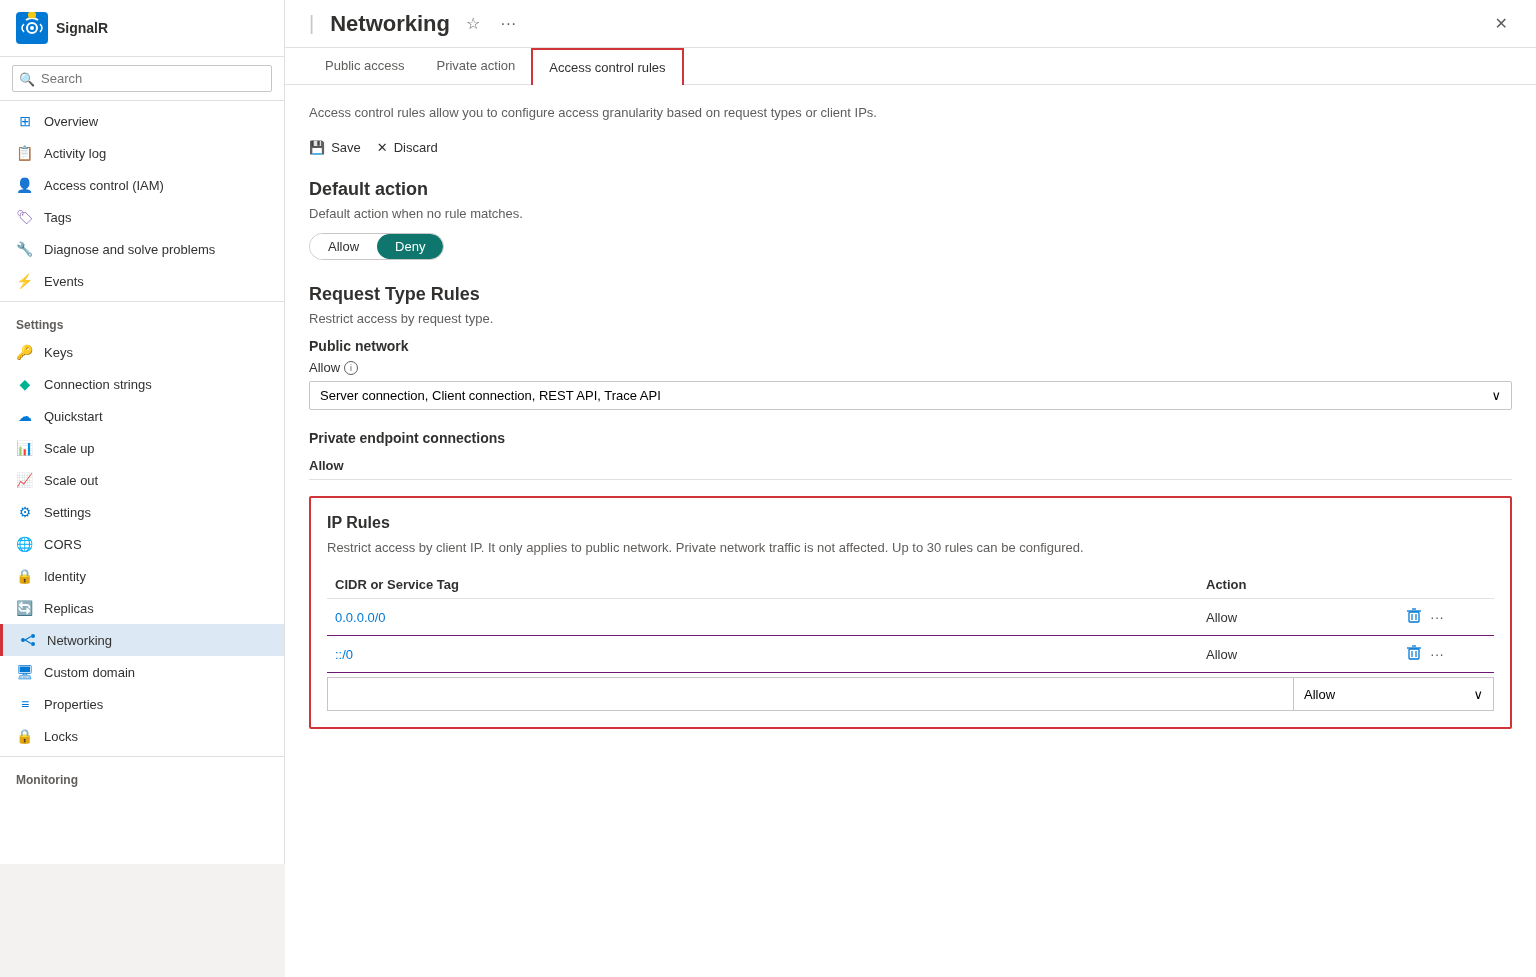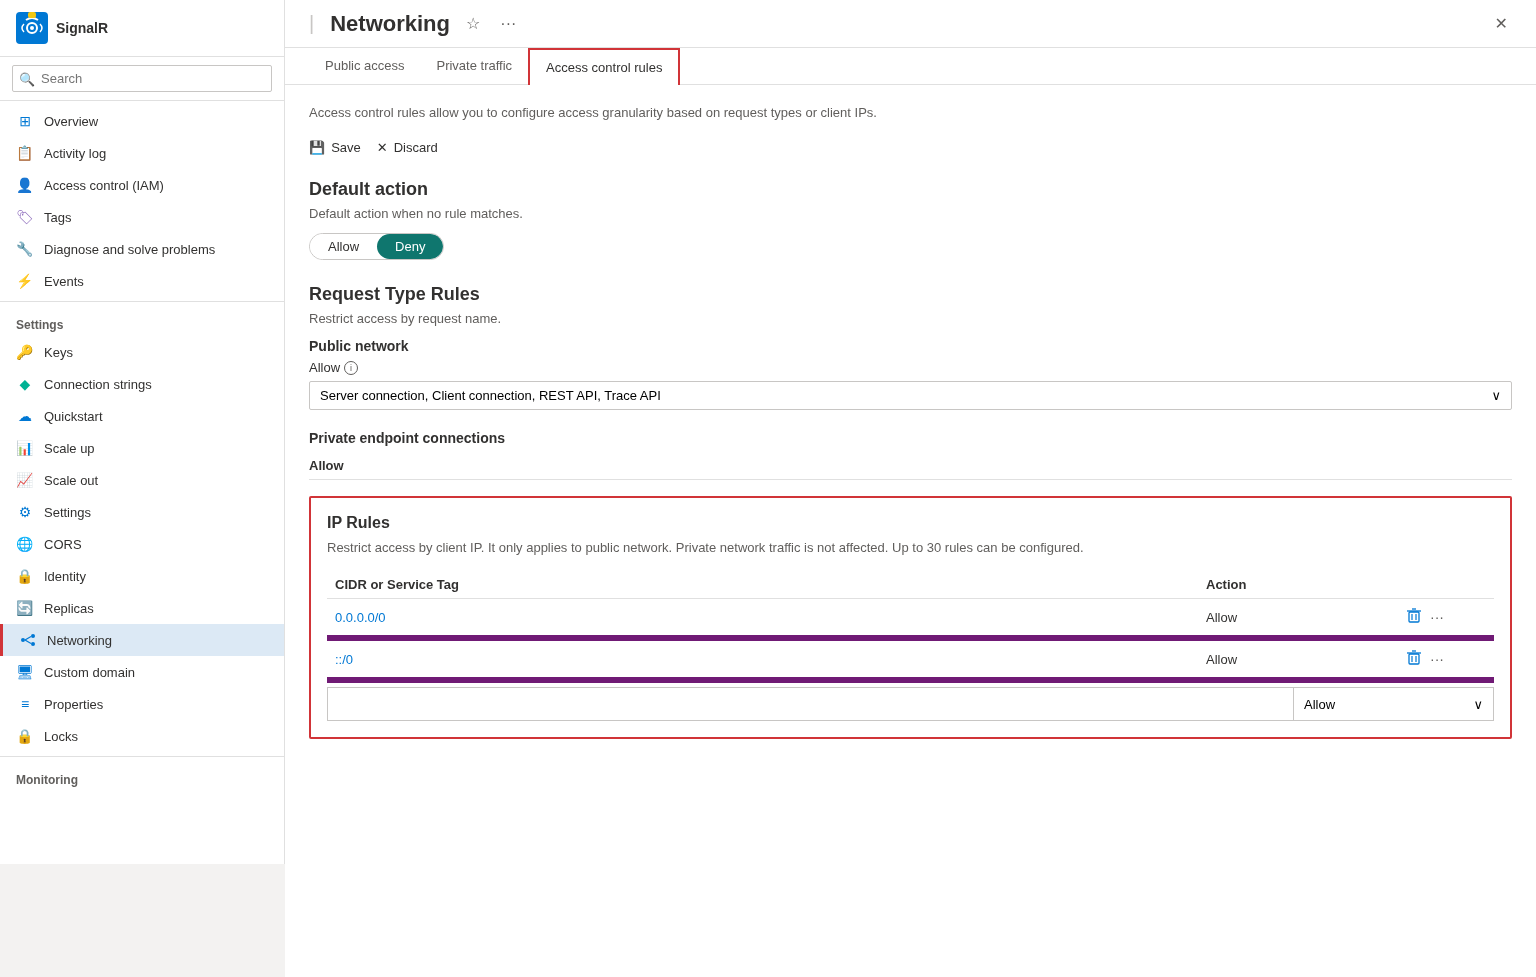--- a/index.html
+++ b/index.html
@@ -298,21 +298,21 @@
       color: #323130;
     }
     .ip-col-cidr { flex: 1; }
     .ip-col-action { width: 200px; }
     .ip-col-ops { width: 80px; }
 
     .ip-table-row {
       display: flex;
       align-items: center;
       padding: 8px 8px;
-      border-bottom: 6px solid #701a75;
+      border-bottom: 1px solid #701a75;
       font-size: 13px;
       color: #323130;
     }
     .ip-table-row .ip-col-cidr { flex: 1; color: #0078d4; }
     .ip-table-row .ip-col-action { width: 200px; }
     .ip-table-row .ip-col-ops { width: 80px; display: flex; gap: 8px; align-items: center; color: #605e5c; }
 
     .ip-add-row {
       display: flex;
       align-items: center;
@@ -477,21 +477,21 @@
   <div class="main-header">
     <span class="pipe-divider">|</span>
     <h1 class="main-title">Networking</h1>
     <button class="header-icon-btn" title="Favorite">☆</button>
     <button class="header-icon-btn" title="More options">···</button>
     <button class="header-icon-btn" title="Close" style="margin-left:auto;">✕</button>
   </div>
 
   <div class="tabs-bar">
     <div class="tab">Public access</div>
-    <div class="tab">Private traffic</div>
+    <div class="tab">Private action</div>
     <div class="tab active-red">Access control rules</div>
   </div>
 
   <div class="content">
     <p class="description-text">Access control rules allow you to configure access granularity based on request types or client IPs.</p>
 
     <div class="toolbar">
       <button class="toolbar-btn">
         <span>💾</span>
         <span>Save</span>
@@ -505,21 +505,21 @@
     <div class="section-title">Default action</div>
     <p class="section-desc">Default action when no rule matches.</p>
 
     <div class="toggle-group">
       <div class="toggle-option">Allow</div>
       <div class="toggle-option selected">Deny</div>
     </div>
 
     <div class="section-title">Request Type Rules</div>
     <p class="section-desc">
-      Restrict access by request name.
+      Restrict access by request type.
     </p>
 
     <div class="sub-section-title">Public network</div>
 
     <div class="field-label">
       <span>Allow</span>
       <span class="info-icon">i</span>
     </div>
 
     <div class="dropdown-select">

